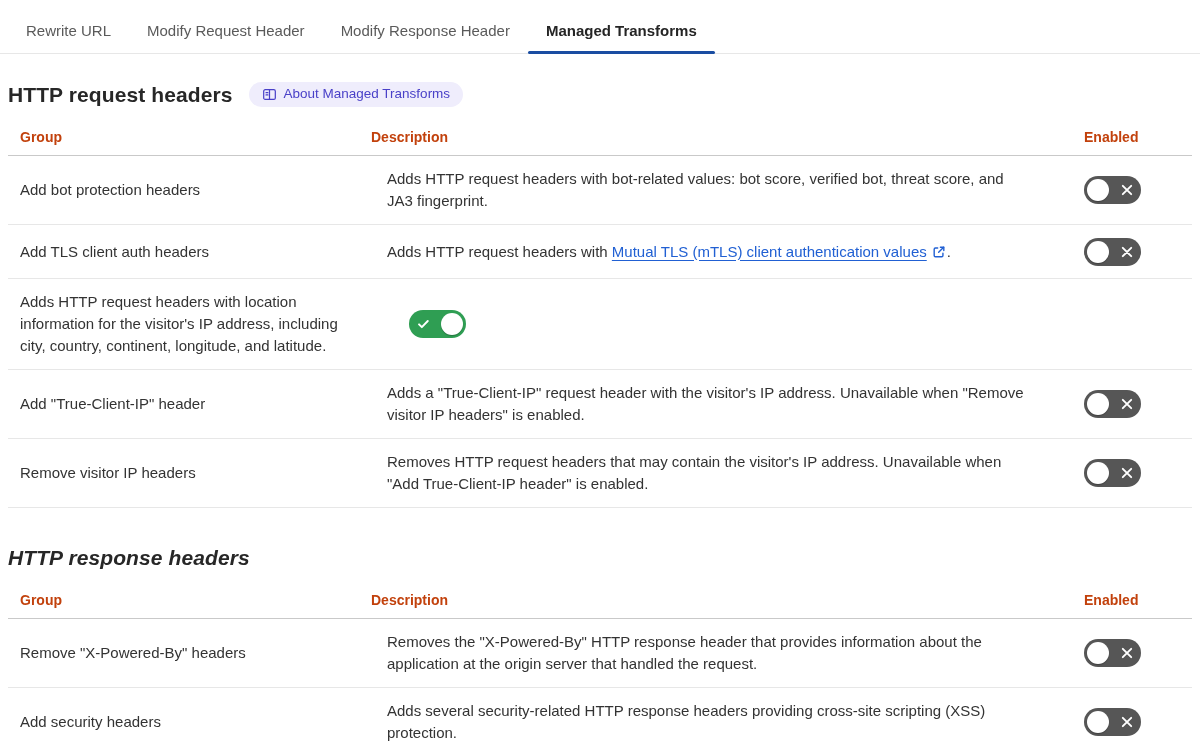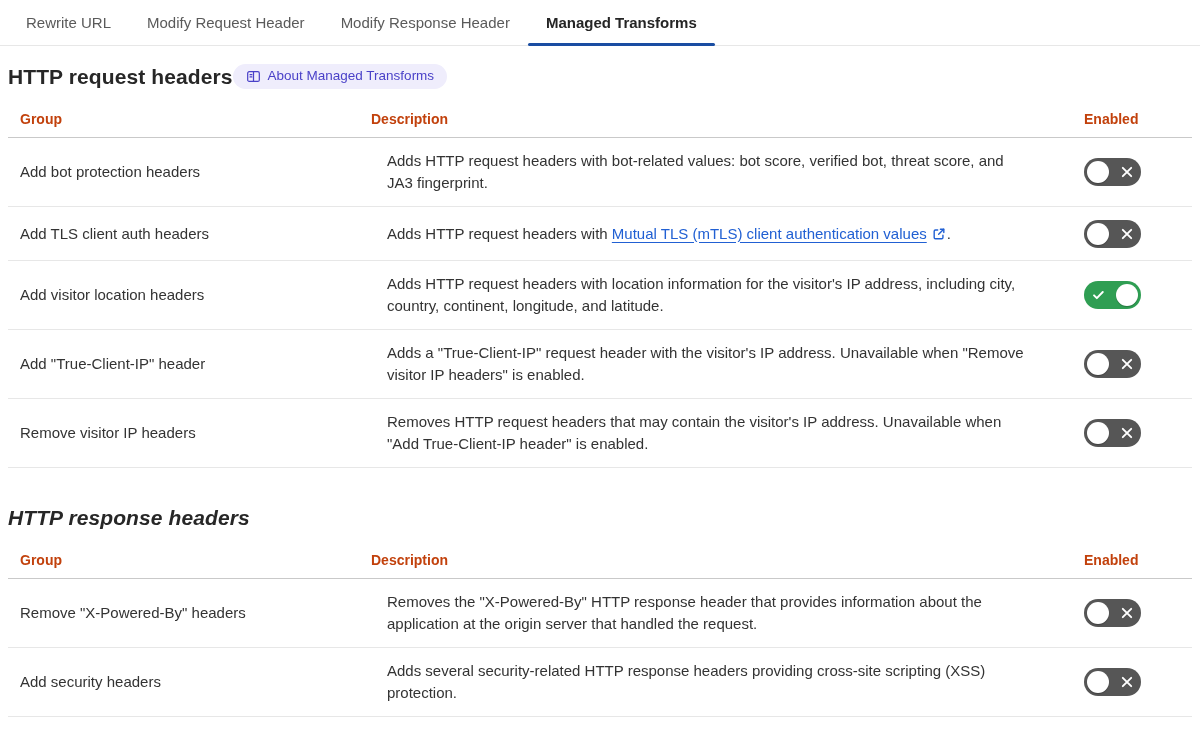--- a/index.html
+++ b/index.html
@@ -19,35 +19,36 @@
   body{
     width:1200px;height:742px;background:#ffffff;
     font-family:"Liberation Sans","DejaVu Sans",sans-serif;
     color:var(--text-primary);font-size:15px;overflow:hidden;
   }
   
   .tabs{
     display:flex;align-items:stretch;height:46px;
     border-bottom:1px solid var(--border-light);
     padding-left:8px;
+    margin-top:8px;
   }
   .tab{
     display:flex;align-items:center;padding:0 18px;
     font-size:15px;color:var(--text-secondary);cursor:pointer;
     position:relative;white-space:nowrap;
   }
   .tab.active{color:#252525;font-weight:600;}
   .tab.active::after{
     content:"";position:absolute;left:0;right:0;bottom:-1px;height:3px;
     background:var(--accent-blue);border-radius:2px;
   }
   
   .section-head{
-    display:flex;align-items:center;
-    margin:18px 8px 0 8px;
+    display:flex;align-items:center;gap:16px;
+    margin:28px 8px 0 8px;
   }
   .section-head.second{margin-top:38px;font-style:italic;}
   .section-title{font-size:21px;font-weight:700;color:#272727;margin:0;letter-spacing:.1px;}
   .badge{
     display:inline-flex;gap:7px;
     background:var(--badge-bg);color:var(--badge-text);
     border-radius:14px;padding:5px 13px;font-size:13.5px;
     text-decoration:none;cursor:pointer;line-height:1;
   }
   .badge svg{flex:0 0 auto;}
@@ -151,21 +152,20 @@
               <span class="knob"></span>
               <span class="state-icon">
                 <svg width="12" height="12" viewBox="0 0 12 12" fill="none" stroke="#fff" stroke-width="1.9" stroke-linecap="round">
                   <path d="M1.8 1.8l8.4 8.4M10.2 1.8L1.8 10.2"></path>
                 </svg>
               </span>
             </button>
           </div>
         </div>
         <div class="row">
-          <div class="cell group-cell">Add visitor location headers</div>
           <div class="cell desc-cell">Adds HTTP request headers with location information for the visitor's IP address, including city, country, continent, longitude, and latitude.</div>
           <div class="cell toggle-cell">
             <button class="toggle on">
               <span class="knob"></span>
               <span class="state-icon">
                 <svg width="13" height="13" viewBox="0 0 14 14" fill="none" stroke="#fff" stroke-width="2.1" stroke-linecap="round" stroke-linejoin="round">
                   <path d="M2.2 7.4l3 3 6.4-6.6"></path>
                 </svg>
               </span>
             </button>

